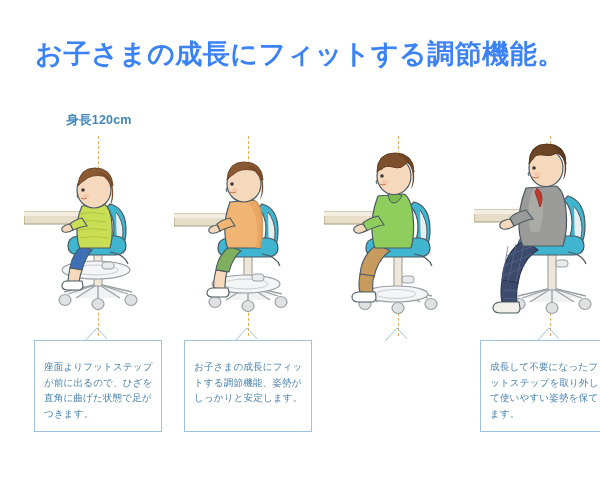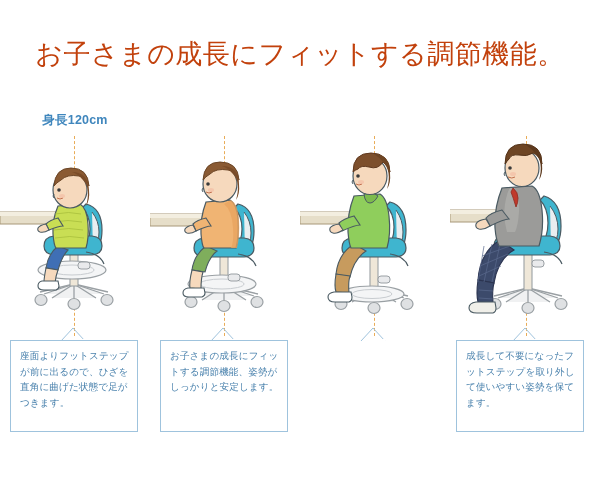--- a/index.html
+++ b/index.html
@@ -19,37 +19,38 @@
   }
 
   
   .title {
     position: absolute;
     left: 0; top: 40px;
     width: 600px;
     text-align: center;
     font-size: 27px;
     letter-spacing: 0.5px;
-    color: #c2410c;
-    font-weight: 400;
+    color: #3b82f6;
+    font-weight: 700;
     line-height: 1.1;
     white-space: nowrap;
   }
 
   
   .columns {
     position: absolute;
     left: 0; top: 112px;
     width: 600px; height: 340px;
     display: flex;
   }
   .col {
     position: relative;
     width: 150px;
     height: 100%;
+    margin-left: 24px;
   }
 
   .height-label {
     position: absolute;
     top: 0; left: 0; width: 150px;
     text-align: center;
     font-size: 12.5px;
     color: #3f86bd;
     font-weight: 700;
     letter-spacing: 0.2px;
@@ -76,21 +77,21 @@
 
   
   .caption {
     position: absolute;
     top: 228px;
     width: 128px;
     height: 92px;
     border: 1px solid #9fc3dd;
     background: #ffffff;
     box-sizing: border-box;
-    padding: 7px 8px 6px 9px;
+    padding: 18px 8px 6px 9px;
     font-size: 9.6px;
     line-height: 1.62;
     color: #4a82ad;
     letter-spacing: 0.1px;
     text-align: left;
   }
   .c1 .caption { left: 10px; }
   .c2 .caption { left: 10px; }
   .c3 .caption { left: 10px; }
   .c4 .caption { left: 6px; }

